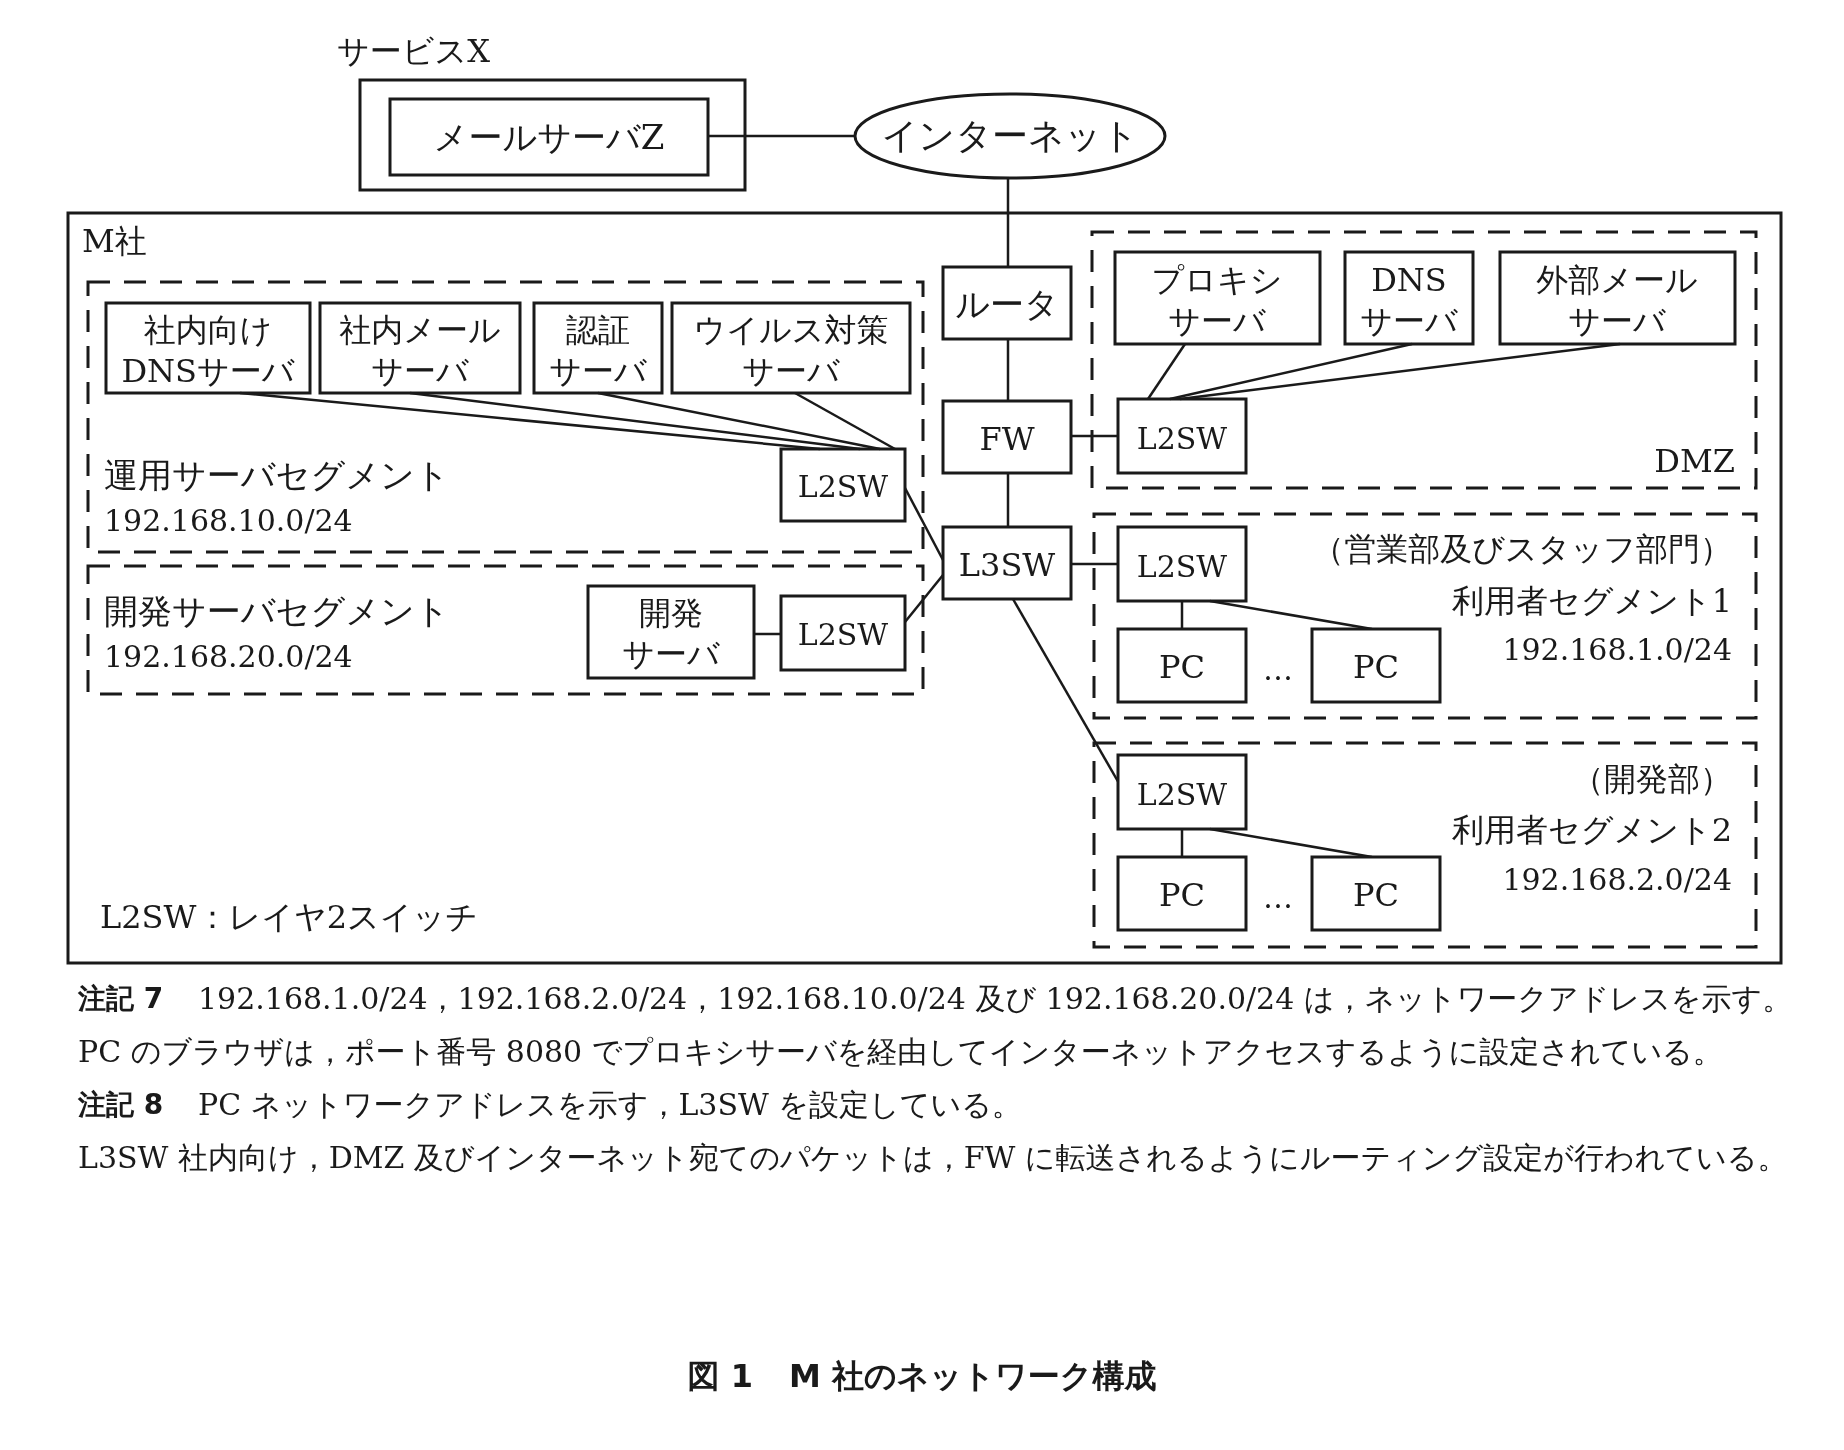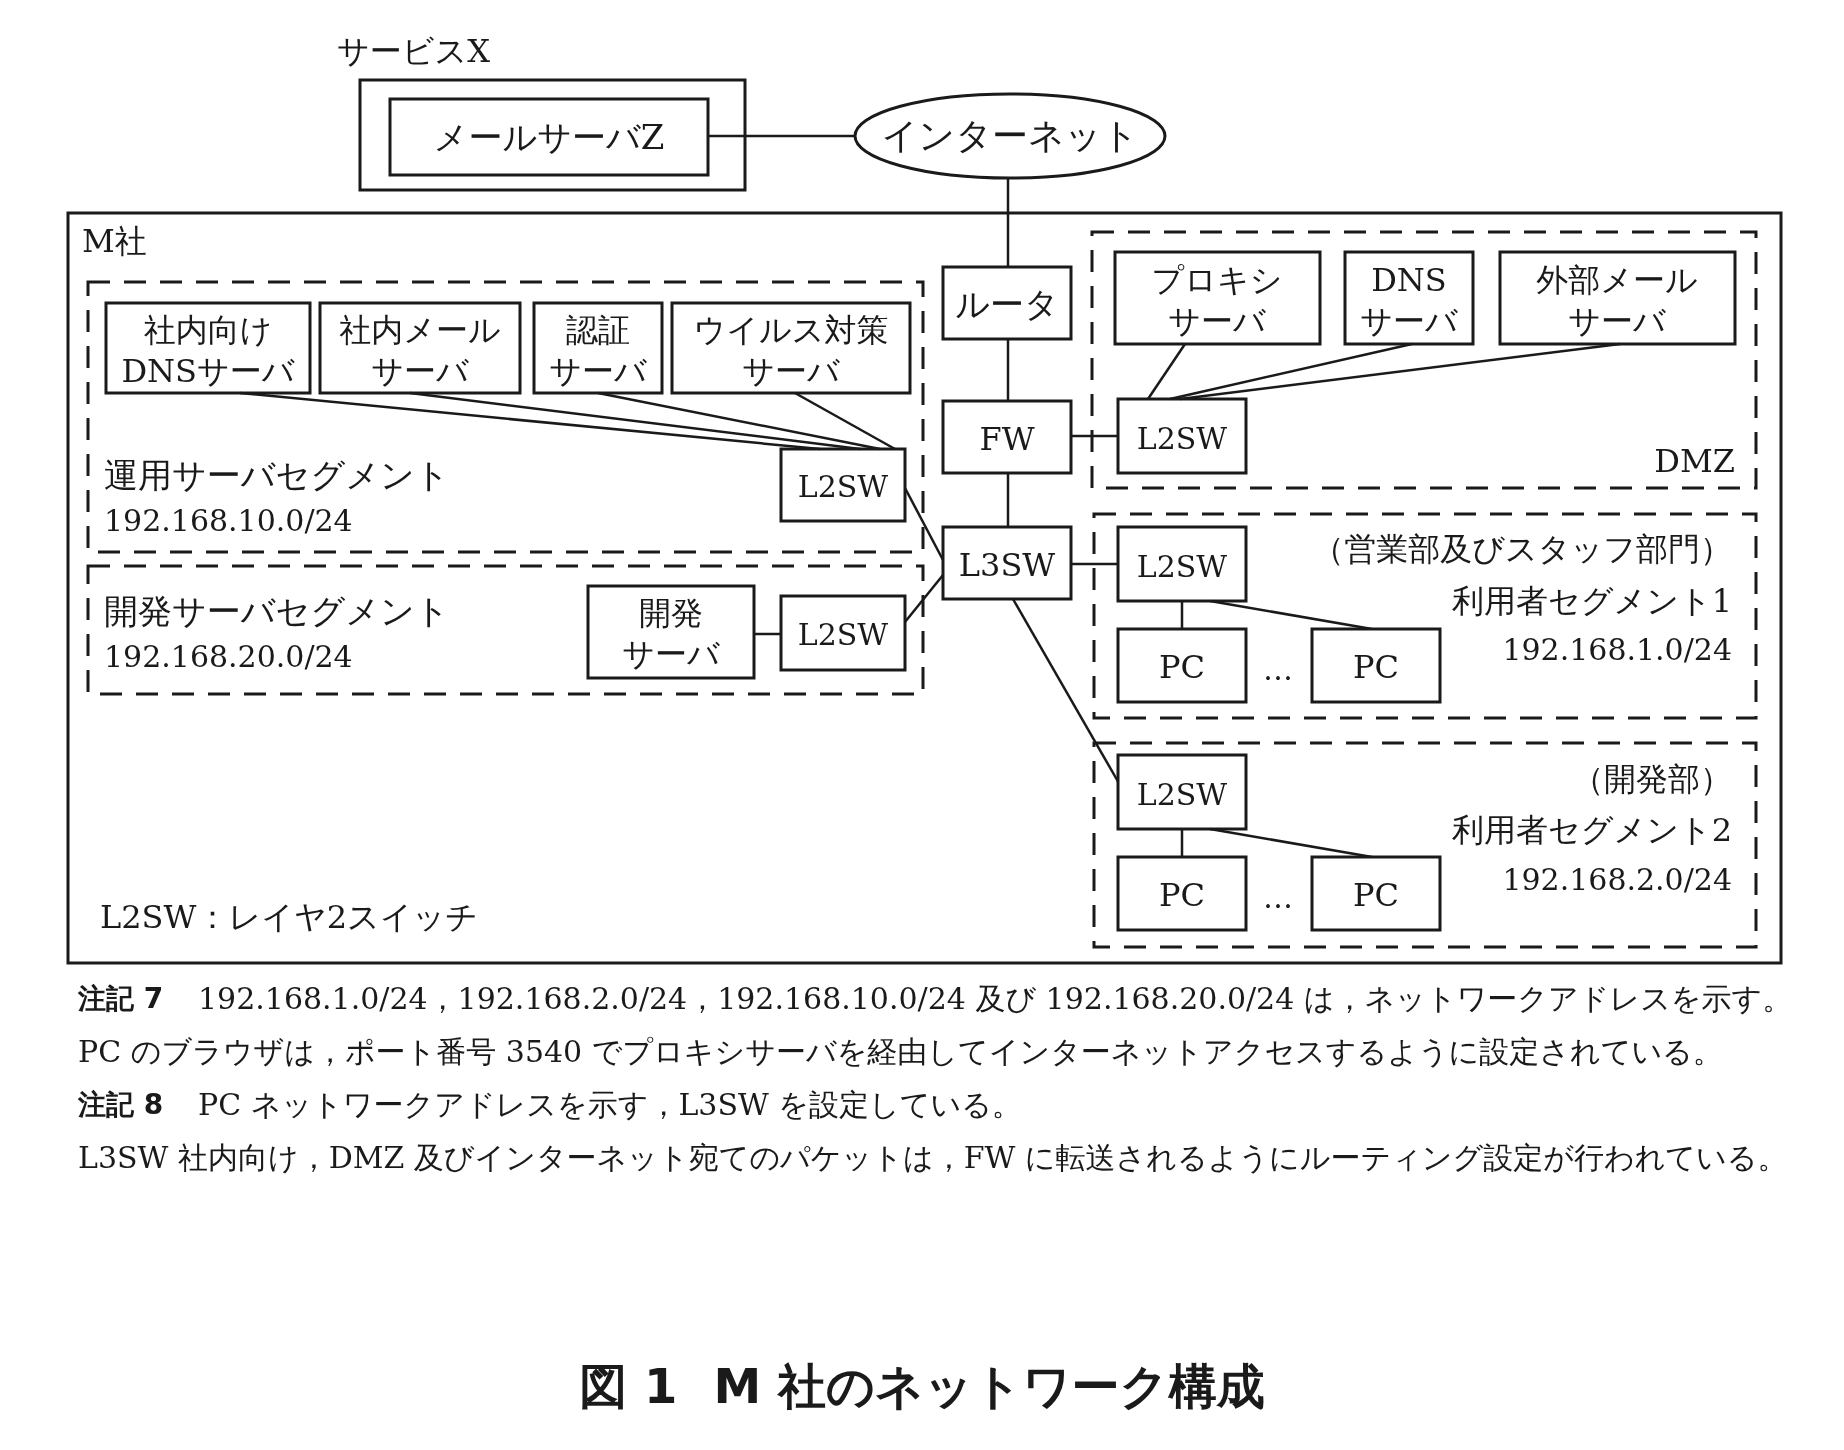--- a/index.html
+++ b/index.html
@@ -11,21 +11,21 @@
   .frame { fill: none; stroke: #1a1a1a; stroke-width: 3; }
   .dash { fill: none; stroke: #1a1a1a; stroke-width: 3; stroke-dasharray: 22 14; }
   .link { stroke: #1a1a1a; stroke-width: 2.5; fill: none; }
   .notes { position: absolute; left: 78px; top: 972px; width: 1740px;
            font-family: "DejaVu Serif", "Liberation Serif", serif; font-size: 30px; line-height: 53px; }
   .note { display: flex; }
   .note-label { font-family: "DejaVu Sans", "Liberation Sans", sans-serif; font-weight: bold;
                 width: 120px; flex: 0 0 120px; font-size: 28px; }
   .note-text { flex: 1; }
   .caption { position: absolute; left: 0; width: 1844px; top: 1355px; text-align: center;
-             font-family: "DejaVu Sans", "Liberation Sans", sans-serif; font-weight: bold; font-size: 48px; }
+             font-family: "DejaVu Sans", "Liberation Sans", sans-serif; font-weight: bold; font-size: 32px; }
   .caption span { margin: 0 18px; }
 </style>
 </head>
 <body>
 
 <svg id="diagram" width="1844" height="970" viewBox="0 0 1844 970" xmlns="http://www.w3.org/2000/svg">
 
   <text x="337" y="62" font-size="32">サービスX</text>
   <rect class="frame" x="360" y="80" width="385" height="110"></rect>
   <rect class="box" x="390" y="99" width="318" height="76"></rect>
@@ -145,21 +145,21 @@
 
   <text x="100" y="928" font-size="32">L2SW：レイヤ2スイッチ</text>
 </svg>
 
 <div class="notes">
   <div class="note">
     <span class="note-label">注記 7</span>
     <span class="note-text">192.168.1.0/24，192.168.2.0/24，192.168.10.0/24 及び 192.168.20.0/24 は，ネットワークアドレスを示す。</span>
   </div>
   <div class="note">
-    <span class="note-text">PC のブラウザは，ポート番号 3540 でプロキシサーバを経由してインターネットアクセスするように設定されている。</span>
+    <span class="note-text">PC のブラウザは，ポート番号 8080 でプロキシサーバを経由してインターネットアクセスするように設定されている。</span>
   </div>
   <div class="note">
     <span class="note-label">注記 8</span>
     <span class="note-text">PC ネットワークアドレスを示す，L3SW を設定している。</span>
   </div>
   <div class="note">
     <span class="note-text">L3SW 社内向け，DMZ 及びインターネット宛てのパケットは，FW に転送されるようにルーティング設定が行われている。</span>
   </div>
 </div>
 

